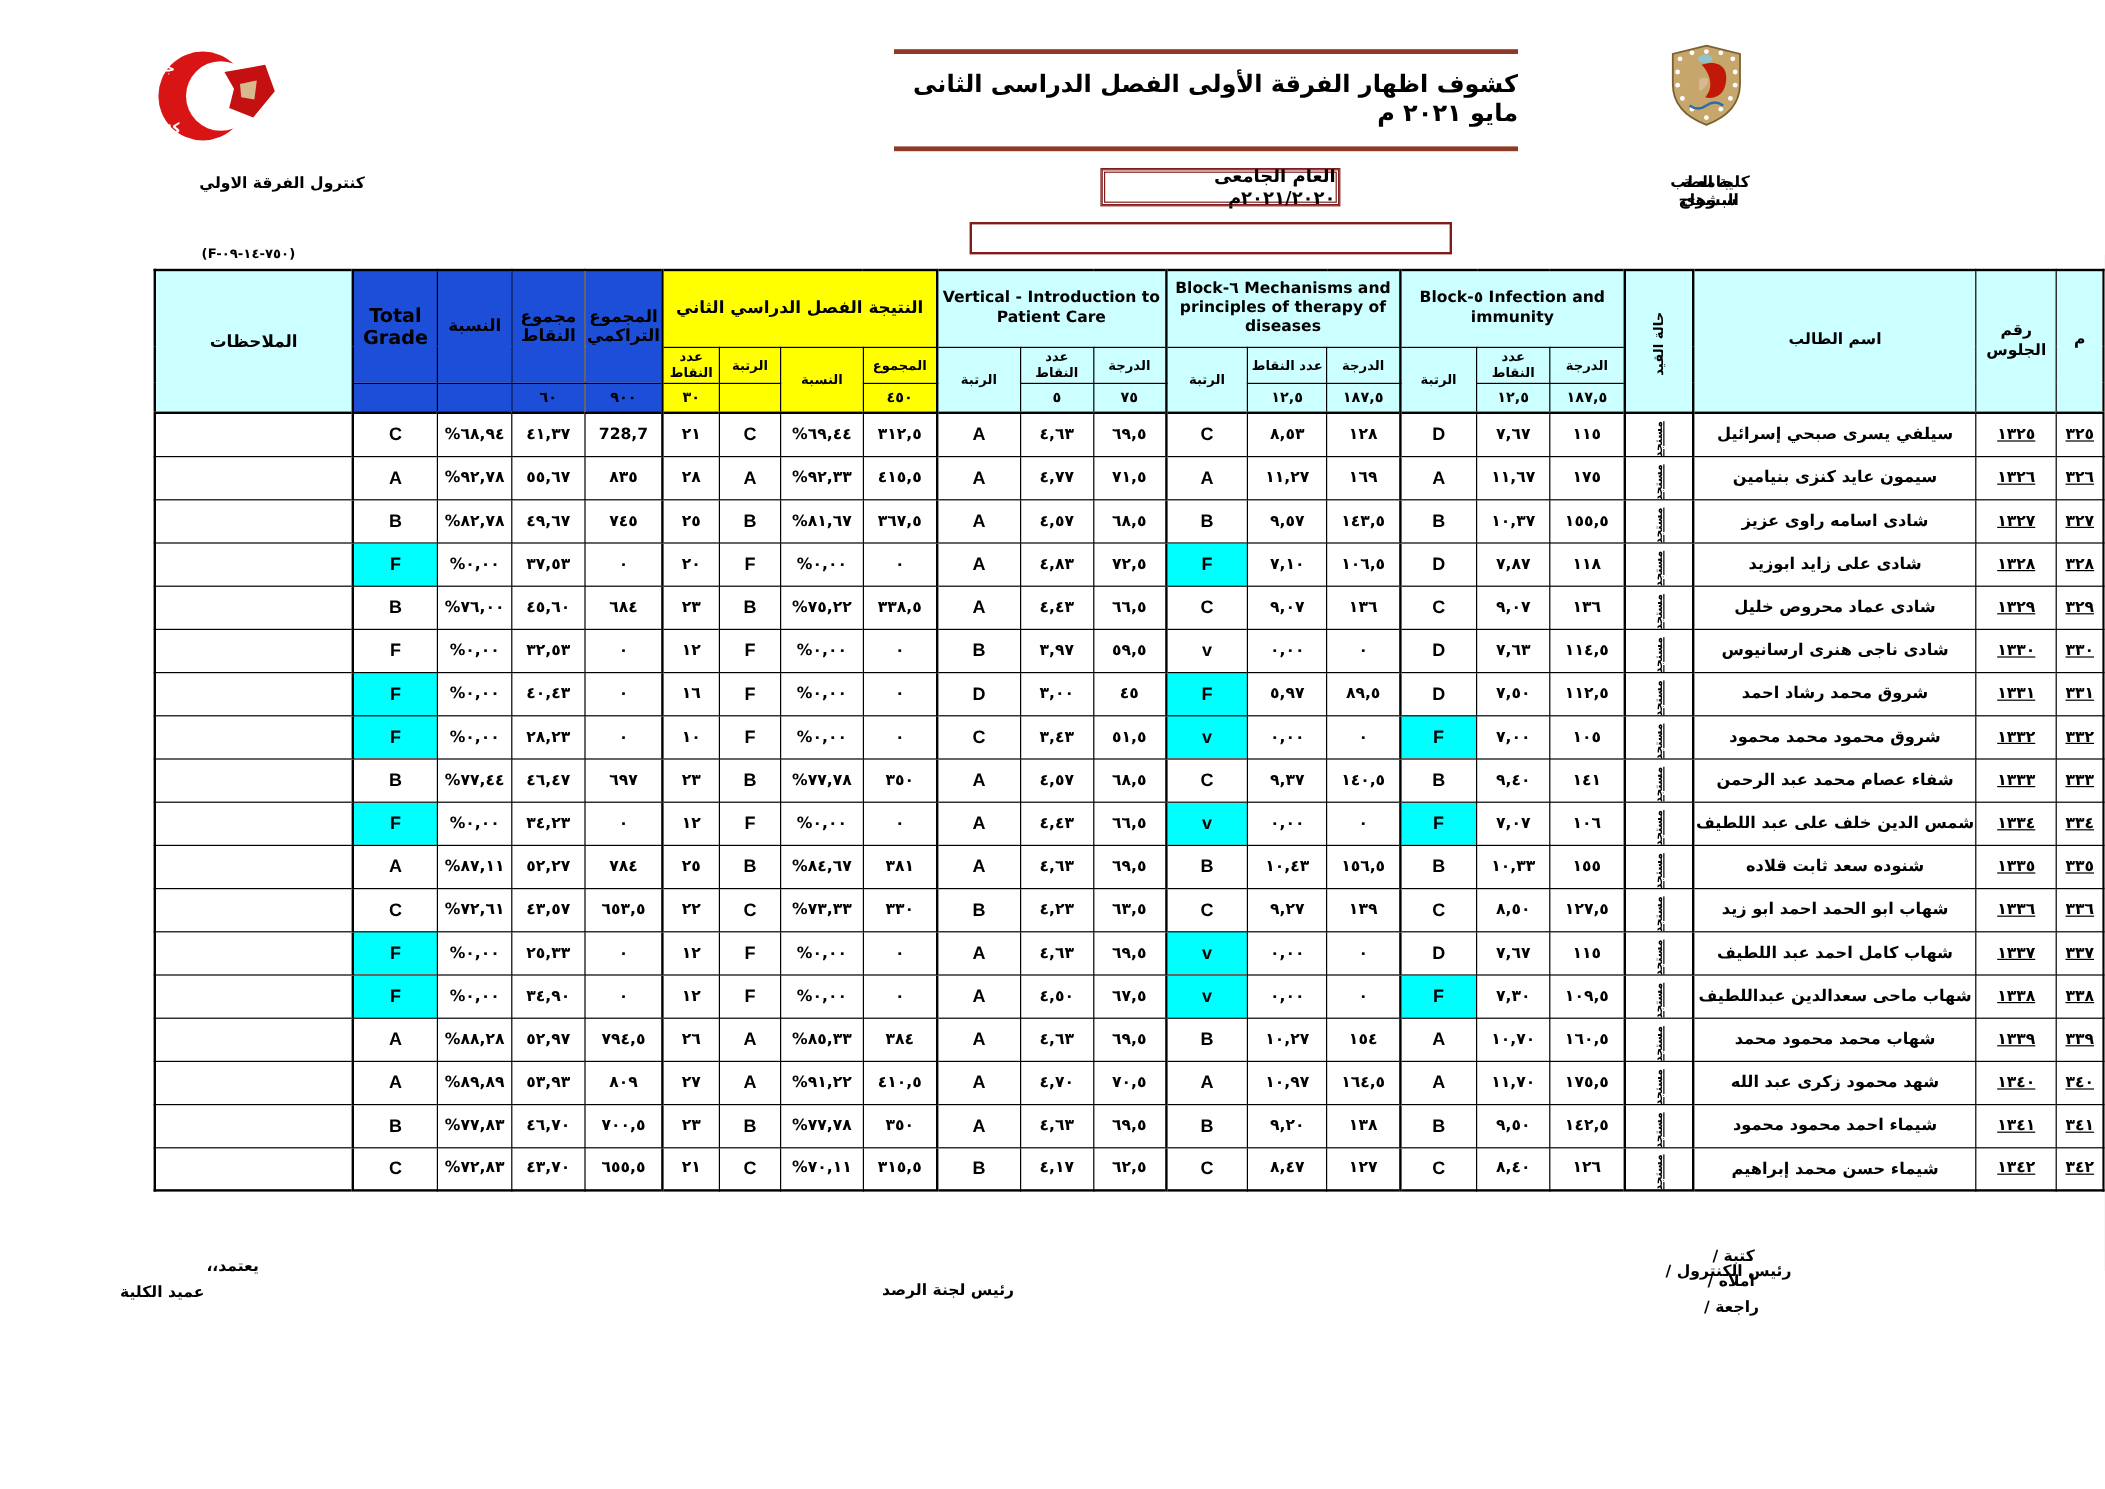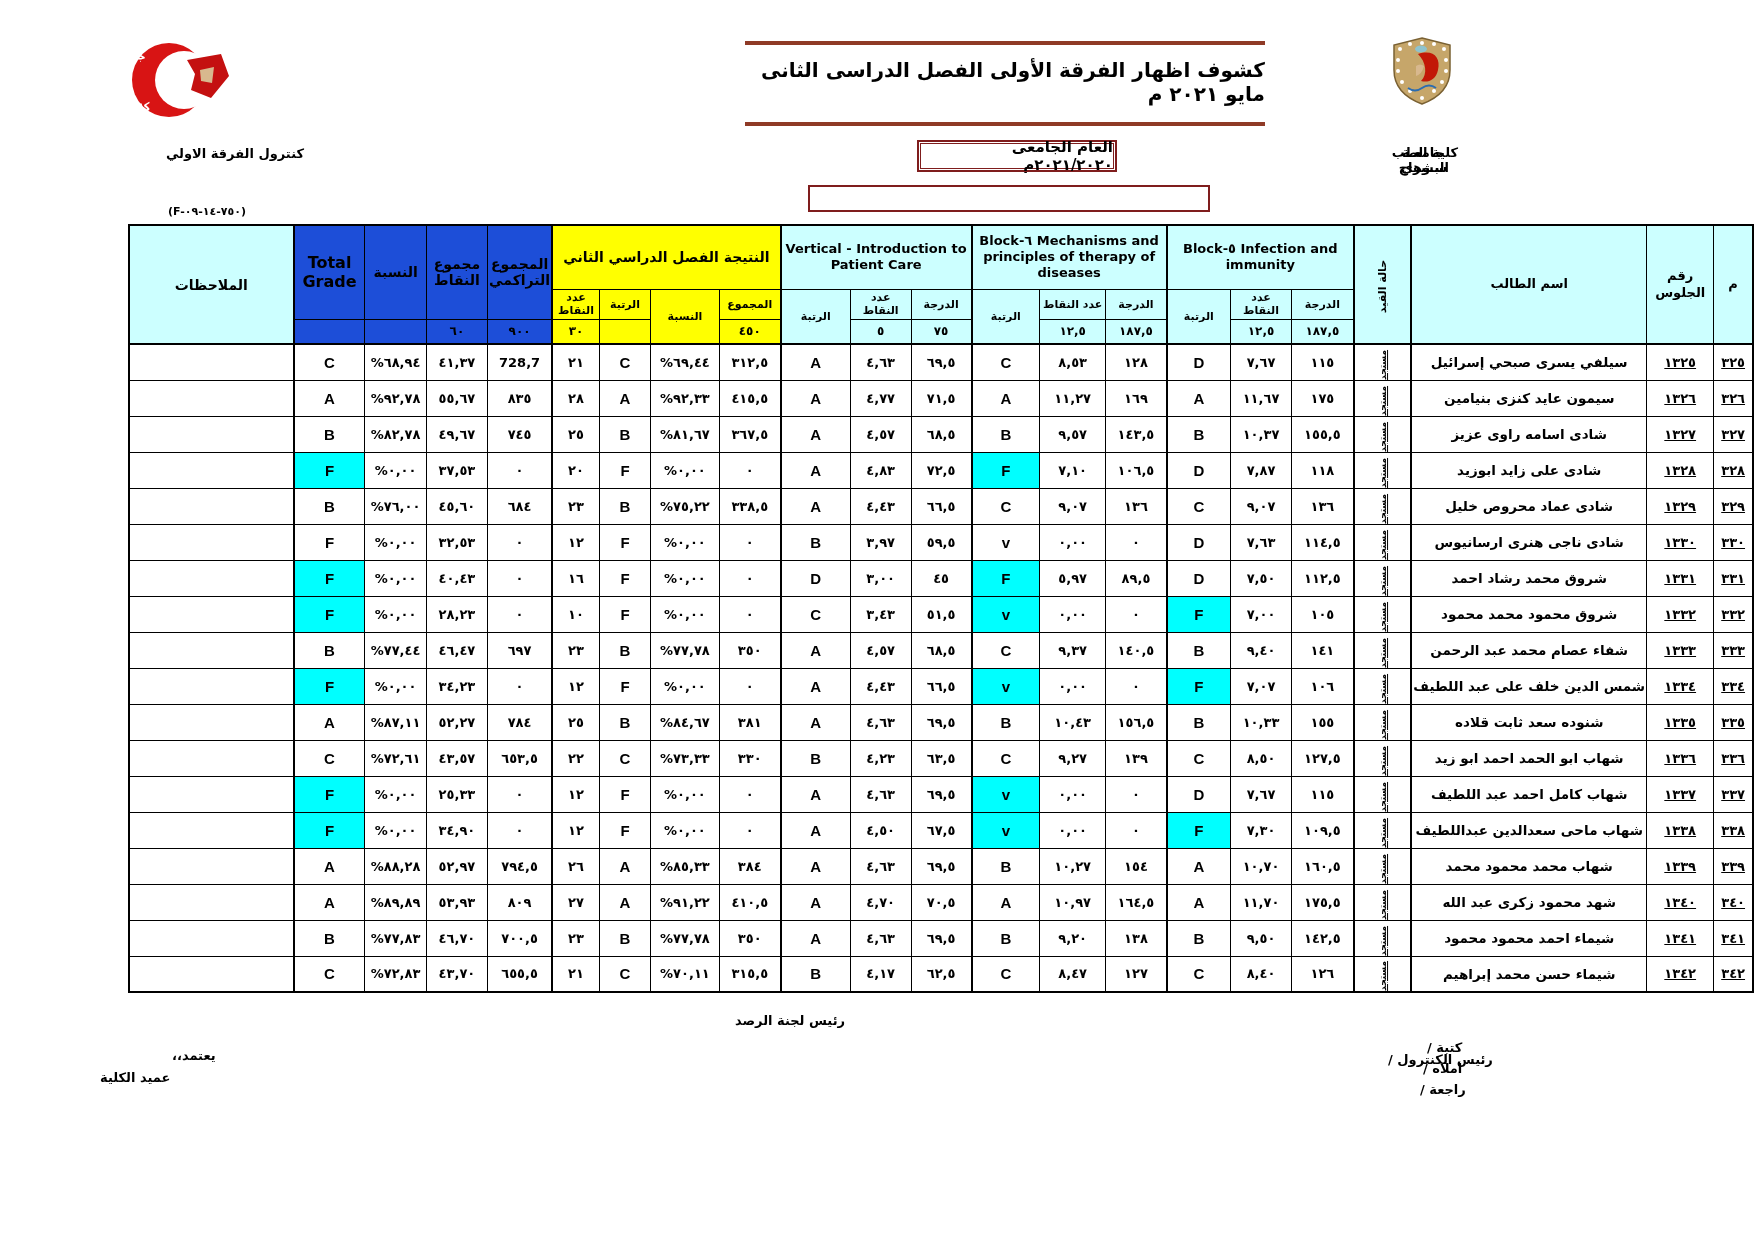--- a/index.html
+++ b/index.html
@@ -615,17 +615,17 @@
           <td class="rank thickL">C</td>
           <td class=""></td>
         </tr>
       </tbody>
   </table>
 
   <div class="foot" style="left:1388px; top:1016px;margin-top:36px;">رئيس الكنترول /</div>
   <div class="foot" style="left:1427px; top:1040px;">كتبة /</div>
   <div class="foot" style="left:1423px; top:1061px;">املاه /</div>
   <div class="foot" style="left:1420px; top:1082px;">راجعة /</div>
-  <div class="foot" style="left:735px; top:1013px;">رئيس لجنة الرصد</div>
+  <div class="foot" style="left:735px; top:1068px;">رئيس لجنة الرصد</div>
   <div class="foot" style="left:172px; top:1048px;">يعتمد،،</div>
   <div class="foot" style="left:100px; top:1070px;">عميد الكلية</div>
 
 </div>
 
 </body></html>

